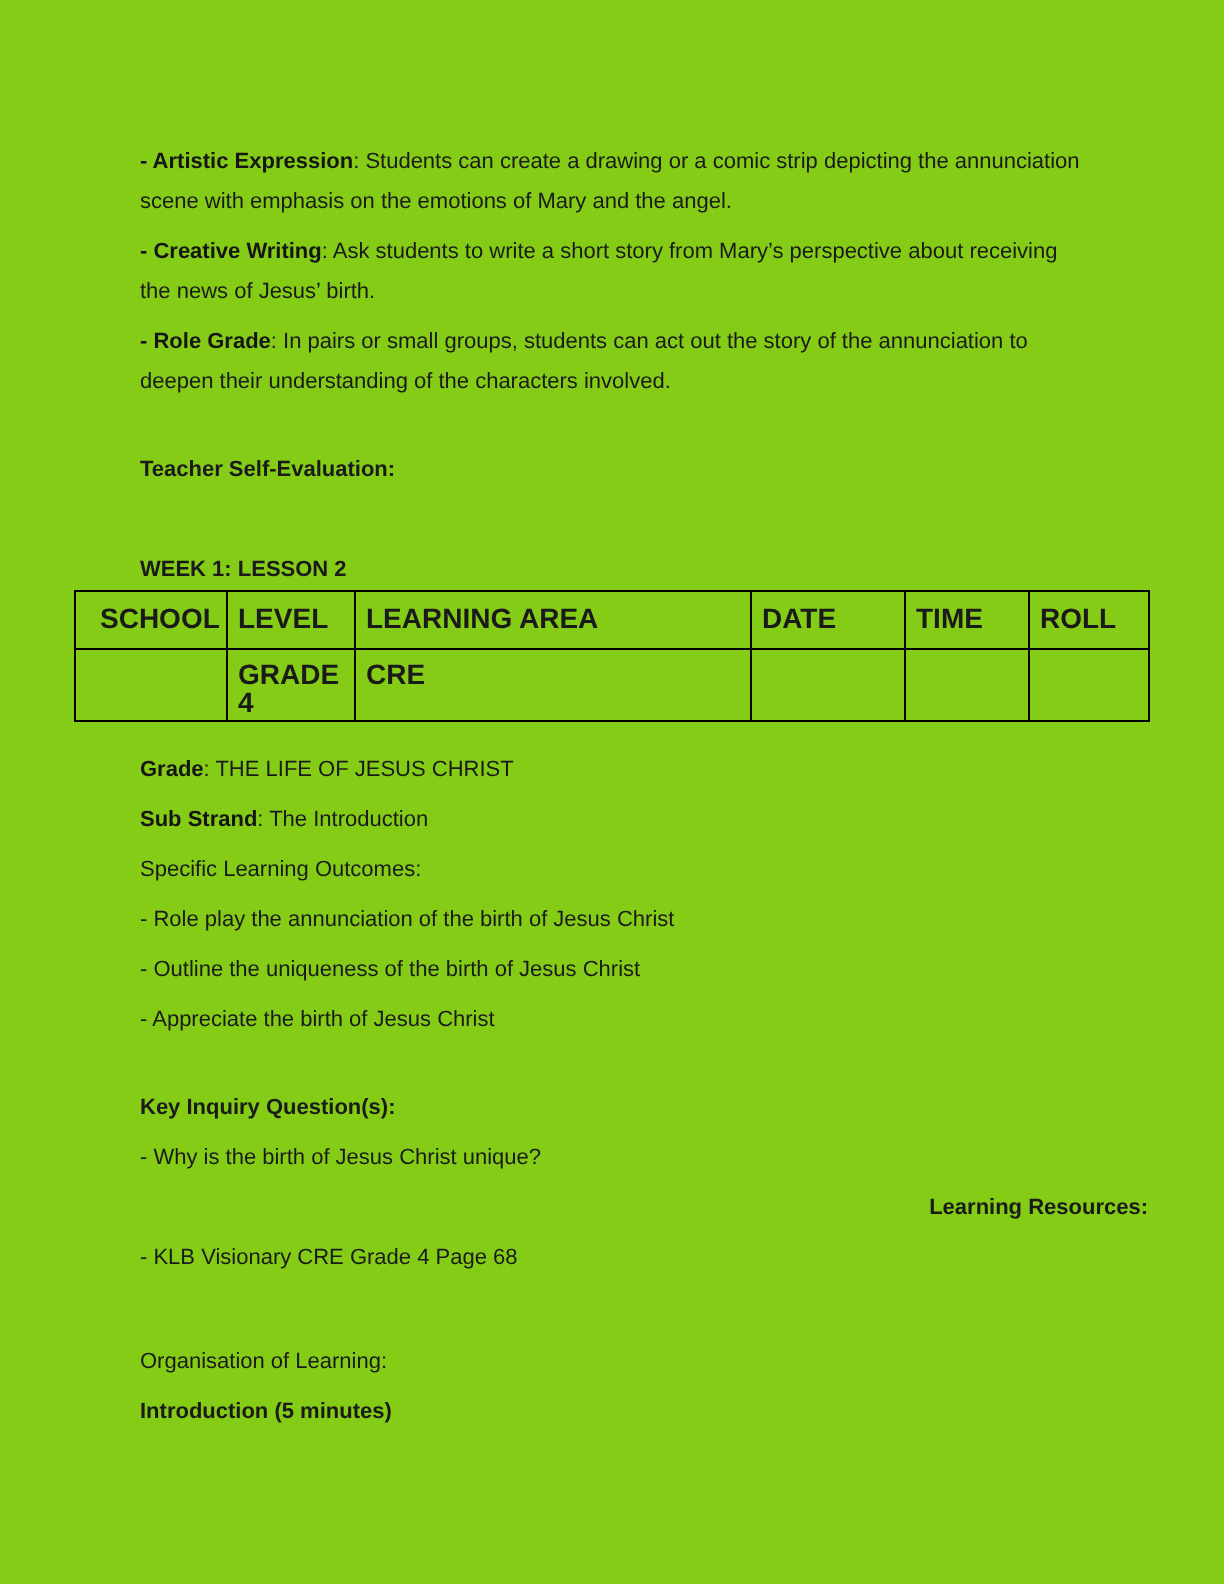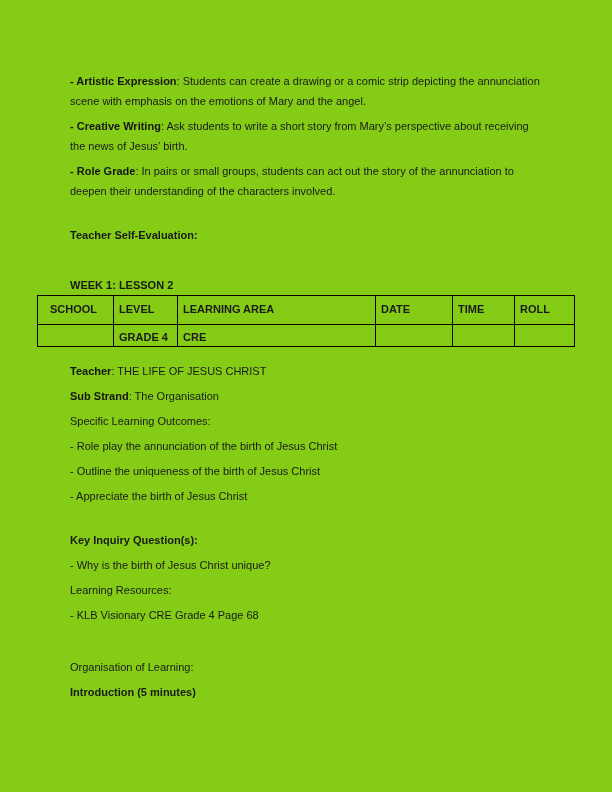--- a/index.html
+++ b/index.html
@@ -37,34 +37,34 @@
     border-collapse: collapse;
     table-layout: fixed;
     width: 537px;
     margin-left: -33px;
     margin-top: 0;
   }
   table.lesson-table td {
     border: 1px solid #000000;
     vertical-align: top;
     font-weight: bold;
-    font-size: 11px;
+    font-size: 14px;
     line-height: 14px;
     padding: 6px 4px 2px 5px;
     overflow: hidden;
   }
   table.lesson-table tr.header-row td { height: 20px; }
   table.lesson-table tr.data-row td { height: 13px; padding-top: 5px; }
   table.lesson-table td.cell-school { padding-left: 12px; }
 
   .strand-line { margin-top: 14px; }
   .mt5 { margin-top: 5px; }
   .outcomes-heading { font-weight: normal; }
   .inquiry-heading { margin-top: 24px; font-weight: bold; }
-  .resources-heading { font-weight: normal; }
+  .resources-heading { font-weight: bold; text-align: right; }
   .organisation-heading { margin-top: 32px; font-weight: normal; }
   .introduction-heading { margin-top: 5px; font-weight: bold; }
 </style>
 </head>
 <body>
 
 <div class="page">
   <div class="content">
 
     <p class="activity"><b>- Artistic Expression</b><span>: Students can create a drawing or a comic strip depicting the annunciation
@@ -102,23 +102,23 @@
           <td></td>
           <td>GRADE 4</td>
           <td>CRE</td>
           <td></td>
           <td></td>
           <td></td>
         </tr>
       </tbody>
     </table>
 
-    <p class="line strand-line"><b>Teacher</b><span>: THE LIFE OF JESUS CHRIST</span></p>
+    <p class="line strand-line"><b>Grade</b><span>: THE LIFE OF JESUS CHRIST</span></p>
 
-    <p class="line mt5"><b>Sub Strand</b><span>: The Organisation</span></p>
+    <p class="line mt5"><b>Sub Strand</b><span>: The Introduction</span></p>
 
     <p class="line mt5 outcomes-heading">Specific Learning Outcomes:</p>
 
     <p class="line mt5">- Role play the annunciation of the birth of Jesus Christ</p>
     <p class="line mt5">- Outline the uniqueness of the birth of Jesus Christ</p>
     <p class="line mt5">- Appreciate the birth of Jesus Christ</p>
 
     <p class="line inquiry-heading">Key Inquiry Question(s):</p>
     <p class="line mt5">- Why is the birth of Jesus Christ unique?</p>
 

